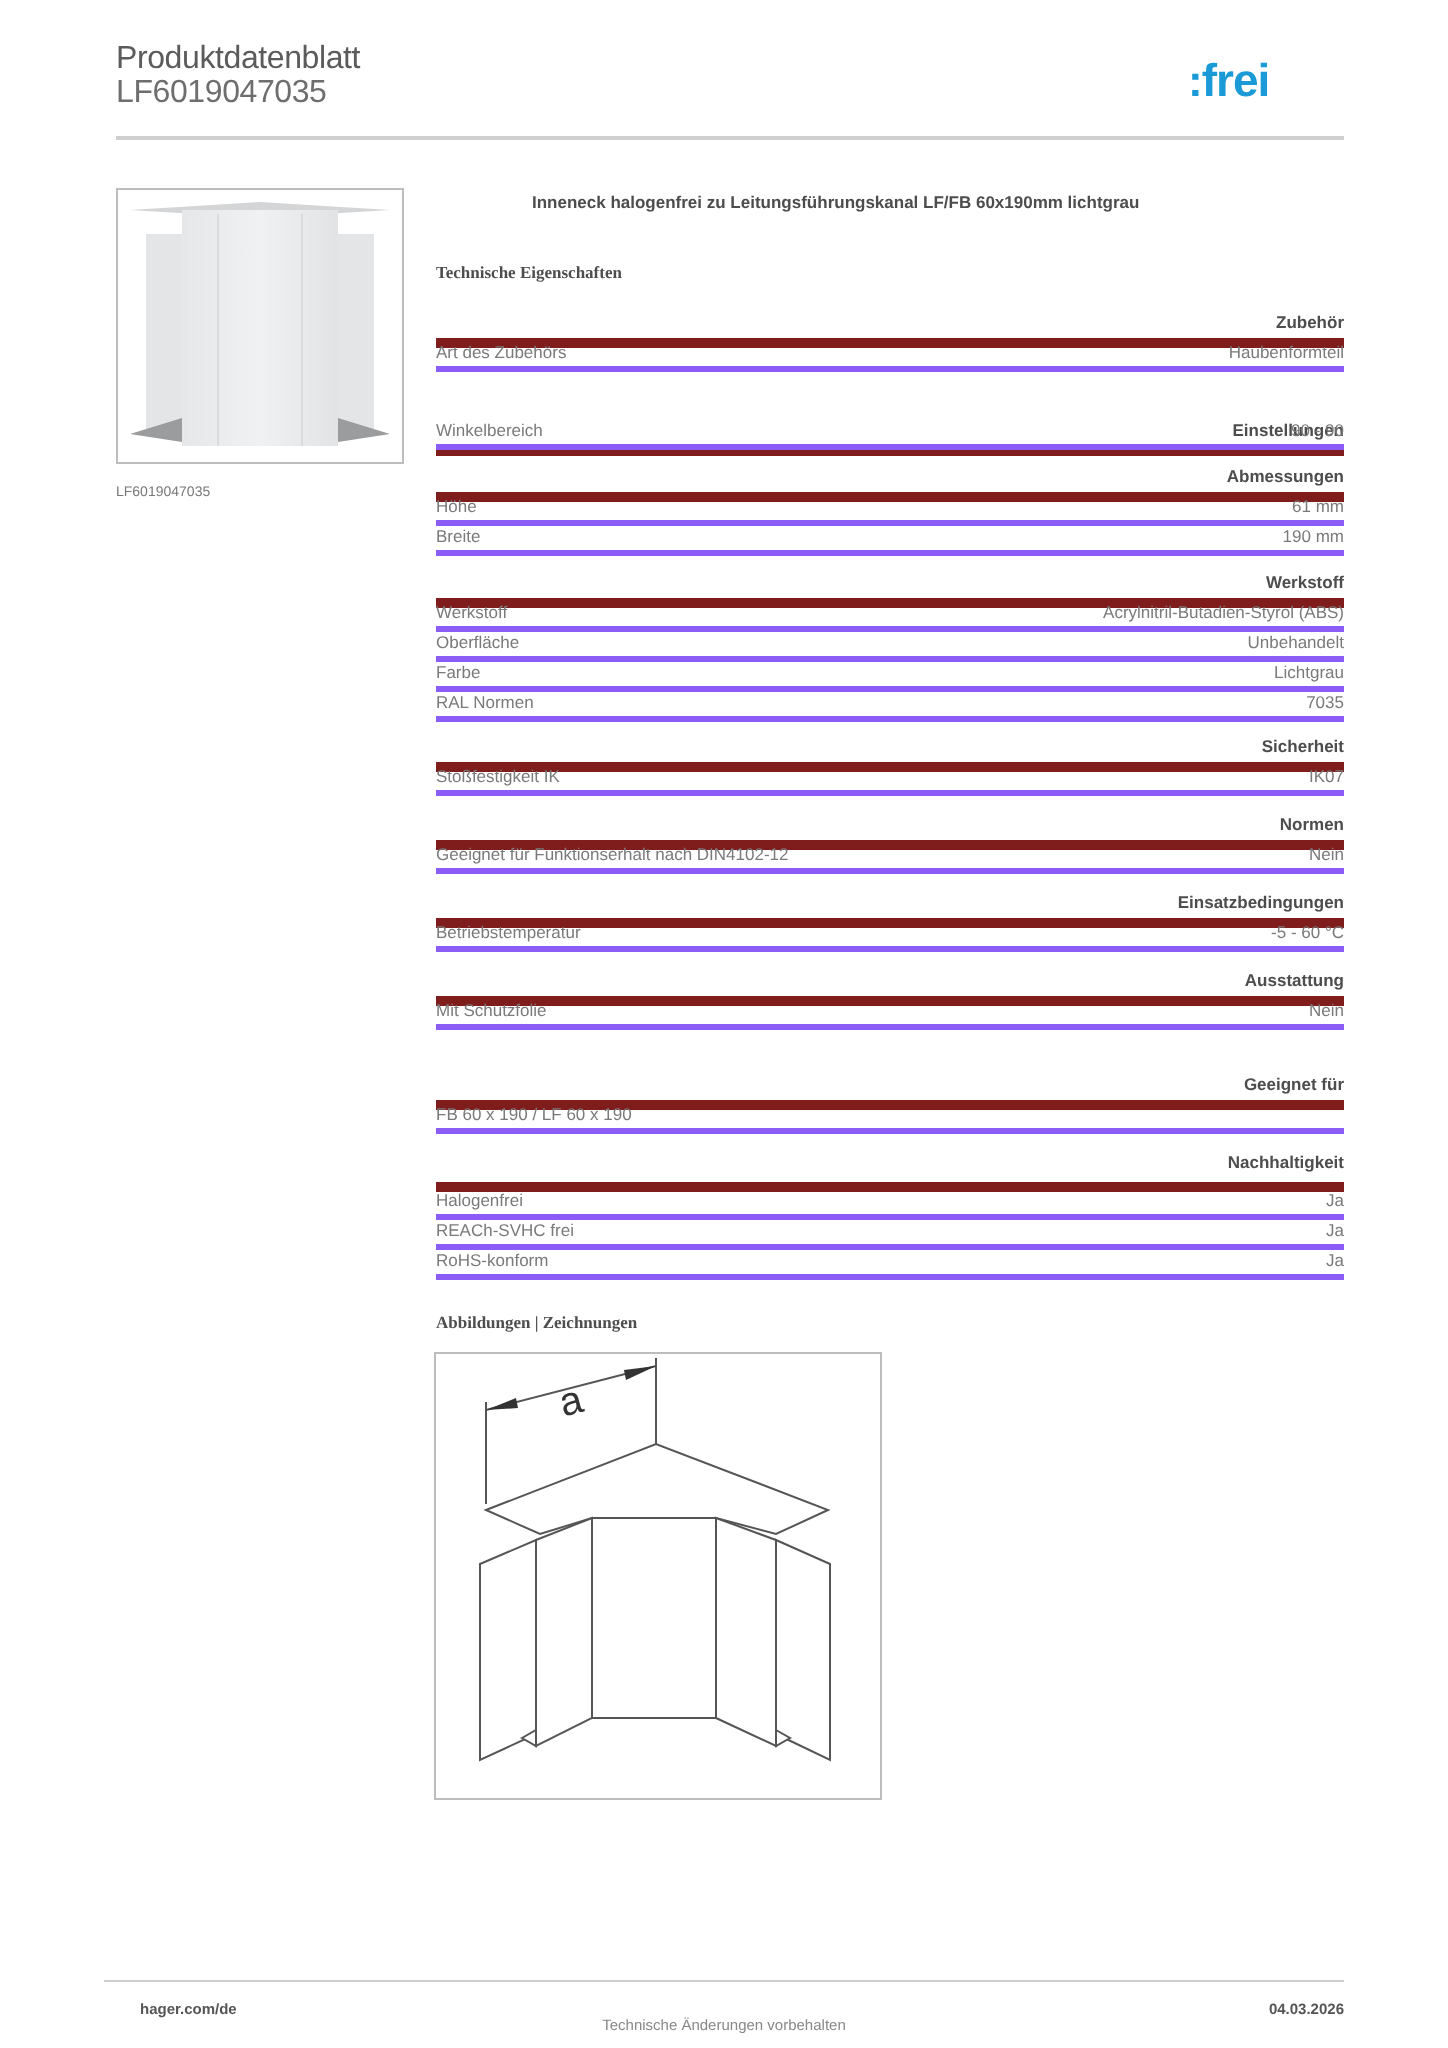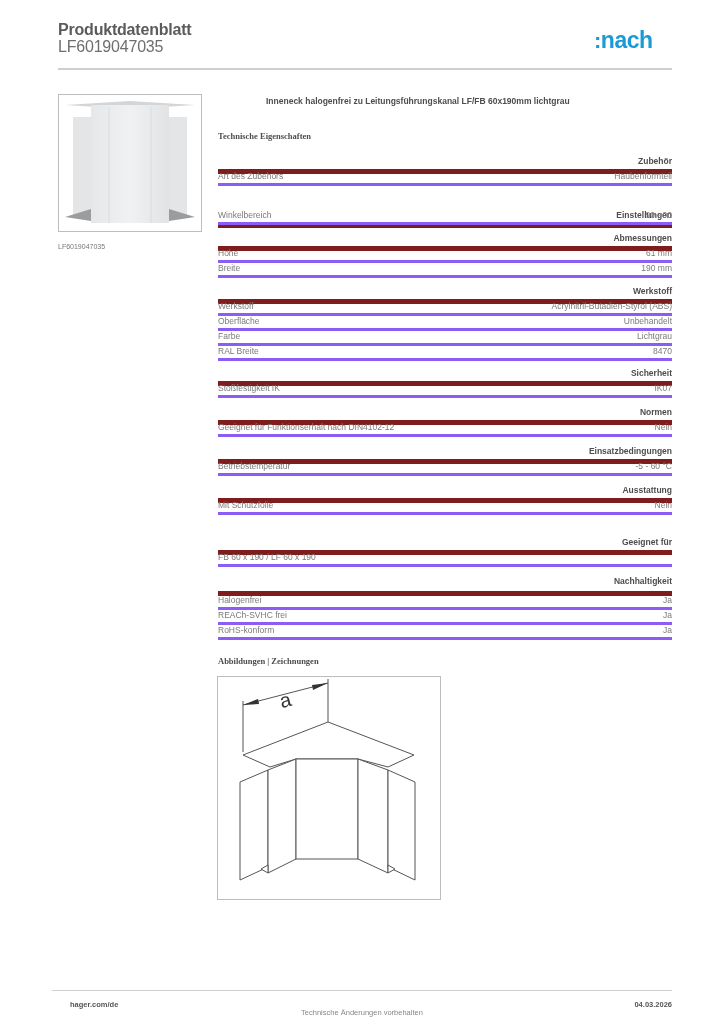--- a/index.html
+++ b/index.html
@@ -1,20 +1,20 @@
 <!DOCTYPE html>
 <html><head>
   <meta charset="utf-8">
   <style>
     html, body { margin: 0; padding: 0; }
     body {
       width: 724px; height: 1024px; background: #ffffff; position: relative; overflow: hidden;
       font-family: "Liberation Sans", sans-serif; color: #555;
     }
-    .header-title { position: absolute; left: 58px; top: 21px; font-size: 16px; font-weight: bold; color: #5b5b5b; letter-spacing: -0.2px; }
+    .header-title { position: absolute; left: 58px; top: 21px; font-size: 16px; font-weight: normal; color: #5b5b5b; letter-spacing: -0.2px; }
     .header-sub { position: absolute; left: 58px; top: 38px; font-size: 16px; color: #6e6e6e; letter-spacing: -0.2px; }
     .logo { position: absolute; left: 594px; top: 27px; font-size: 23px; font-weight: bold; color: #1a9ad6; letter-spacing: -0.5px; }
     .logo .colon { font-size: 22px; }
     .header-rule { position: absolute; left: 58px; right: 52px; top: 68px; height: 2px; background: #cfcfcf; }
 
     .product-img { position: absolute; left: 58px; top: 94px; width: 142px; height: 136px; border: 1px solid #bdbdbd; background: #fff; }
     .img-caption { position: absolute; left: 58px; top: 243px; font-size: 7px; color: #777; }
     .product-desc { position: absolute; left: 218px; top: 96px; font-size: 8.5px; font-weight: bold; color: #4d4d4d; margin-left: 48px; }
     .tech-title { position: absolute; left: 218px; top: 131px; font-size: 8.5px; font-weight: bold; color: #4d4d4d; font-family: Liberation Serif, serif; }
 
@@ -27,21 +27,21 @@
     .footer-rule { position: absolute; left: 52px; right: 52px; top: 990px; height: 1px; background: #cfcfcf; }
     .footer-left { position: absolute; left: 58px; top: 1000px; font-size: 7.5px; font-weight: bold; color: #555; padding-left: 12px; }
     .footer-center { position: absolute; left: 0; width: 724px; text-align: center; top: 1008px; font-size: 7.5px; color: #888; }
     .footer-right { position: absolute; right: 52px; top: 1000px; font-size: 7.5px; font-weight: bold; color: #555; }
   </style>
 </head>
 <body>
 
 <div class="header-title">Produktdatenblatt</div>
 <div class="header-sub">LF6019047035</div>
-<div class="logo"><span class="colon">:</span><span>nach</span></div>
+<div class="logo"><span class="colon">:</span><span>frei</span></div>
 <div class="header-rule"></div>
 
 <div class="product-img">
   <svg width="142" height="136" viewBox="0 0 142 136">
     <defs>
       <linearGradient id="g1" x1="0" x2="1">
           <stop offset="0" stop-color="#e6e7e8"></stop>
           <stop offset="0.5" stop-color="#f0f1f2"></stop>
           <stop offset="1" stop-color="#e2e3e4"></stop>
         </linearGradient>
@@ -90,22 +90,22 @@
   </div>
 <div class="row" style="top:314px">
     <span>Oberfläche</span>
     <span>Unbehandelt</span>
   </div>
 <div class="row" style="top:329px">
     <span>Farbe</span>
     <span>Lichtgrau</span>
   </div>
 <div class="row" style="top:344px">
-    <span>RAL Breite</span>
-    <span>8470</span>
+    <span>RAL Normen</span>
+    <span>7035</span>
   </div>
 
 <div class="section-head" style="top:368px">Sicherheit</div>
 <div class="row" style="top:381px">
     <span>Stoßfestigkeit IK</span>
     <span>IK07</span>
   </div>
 
 <div class="section-head" style="top:407px">Normen</div>
 <div class="row" style="top:420px">

